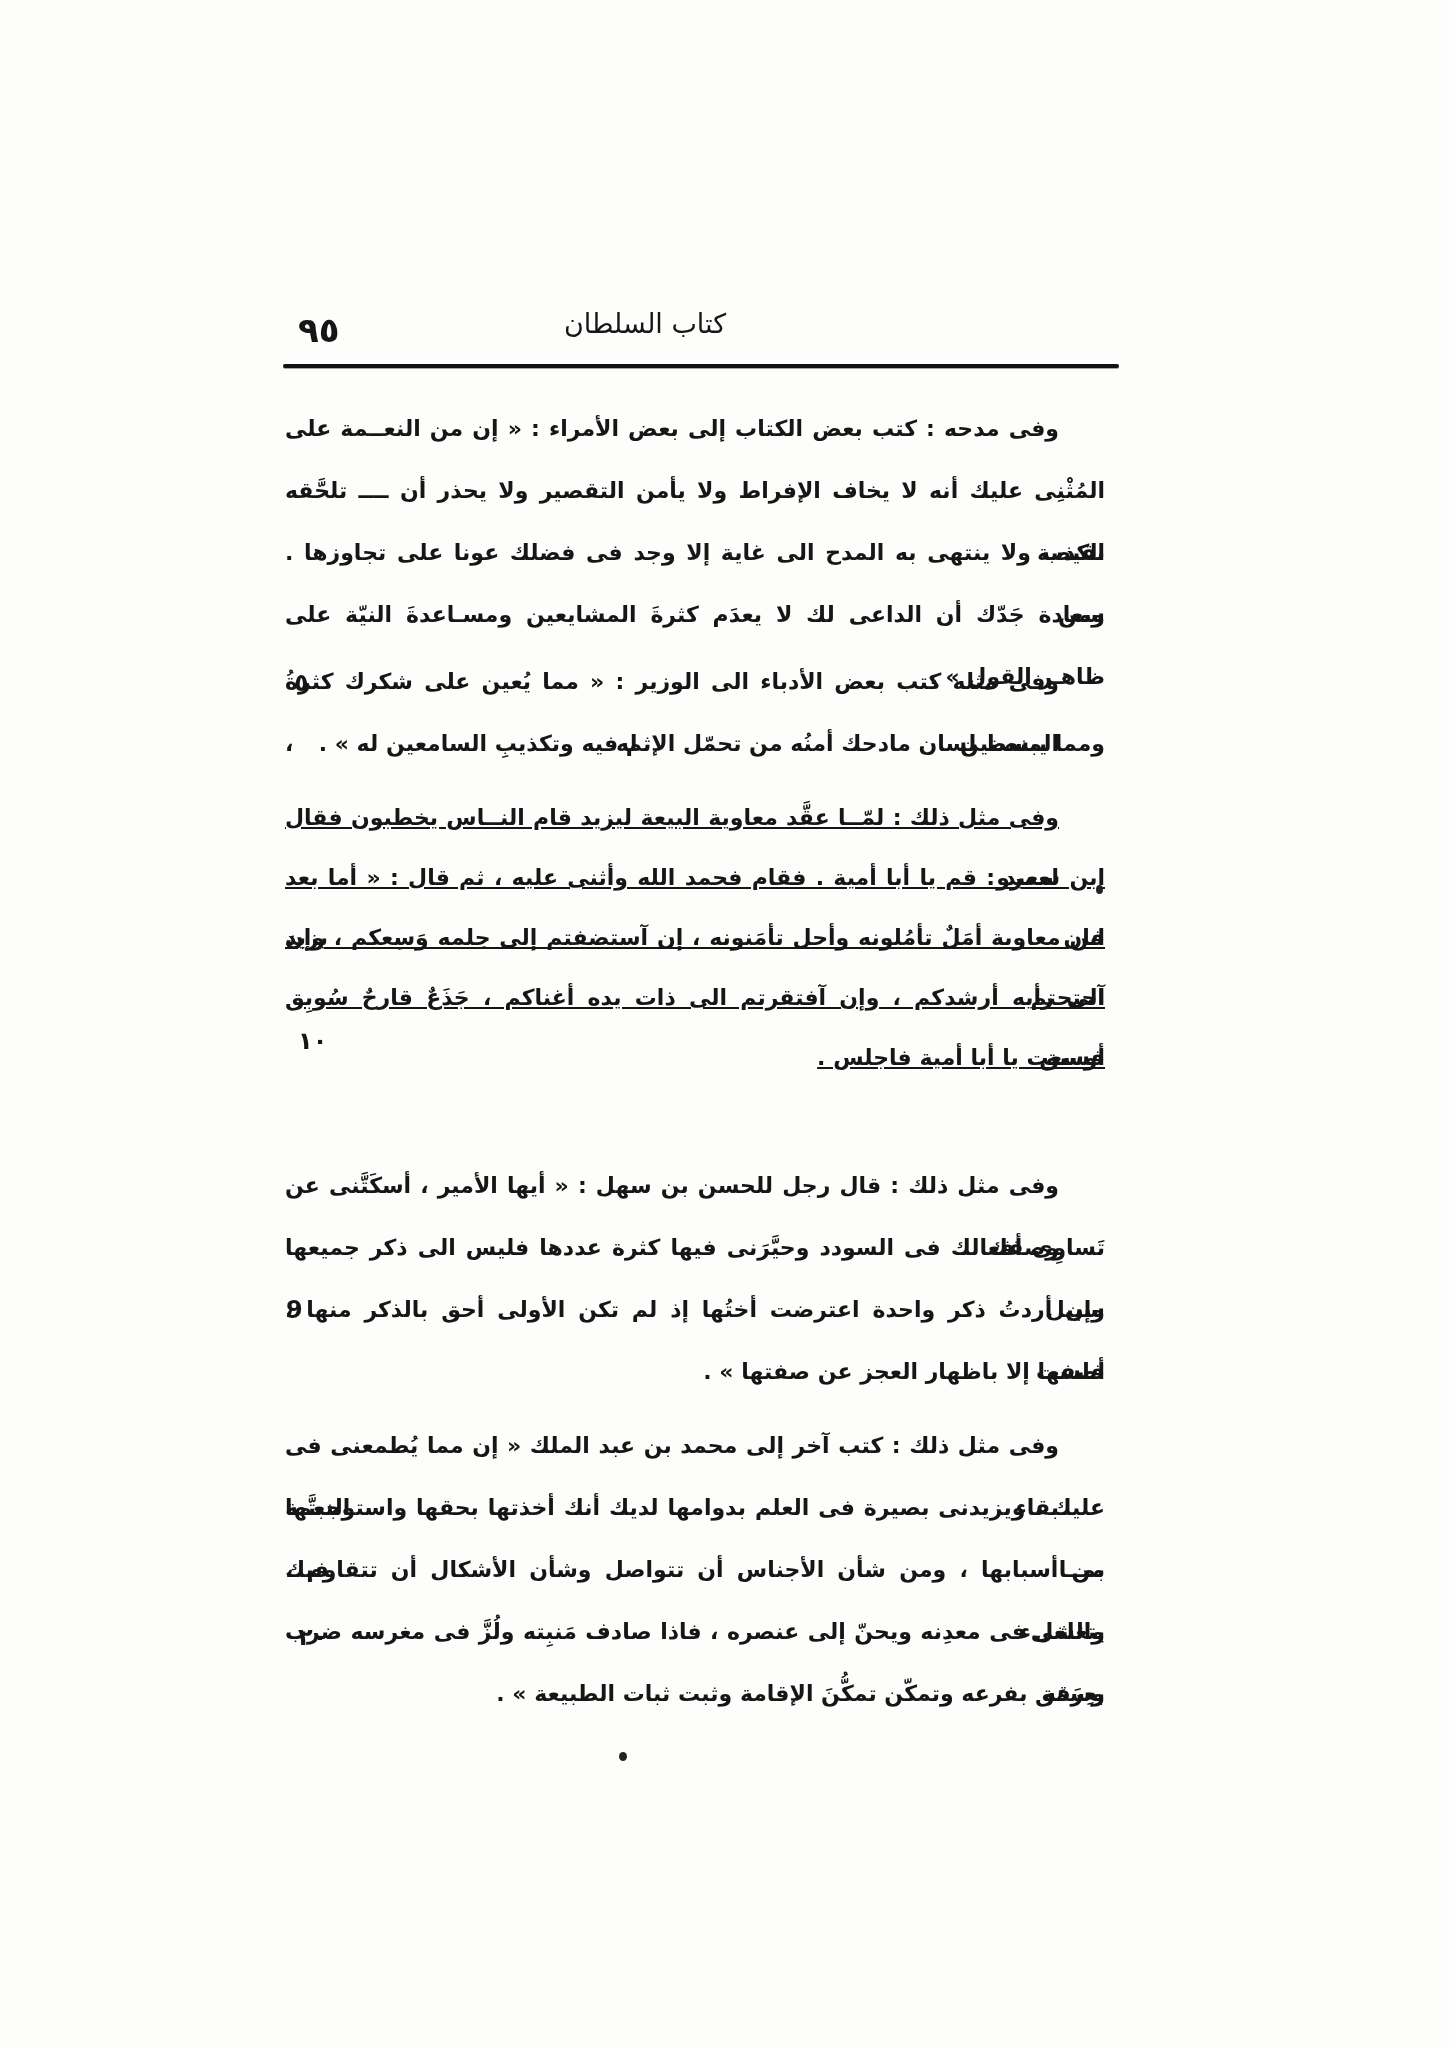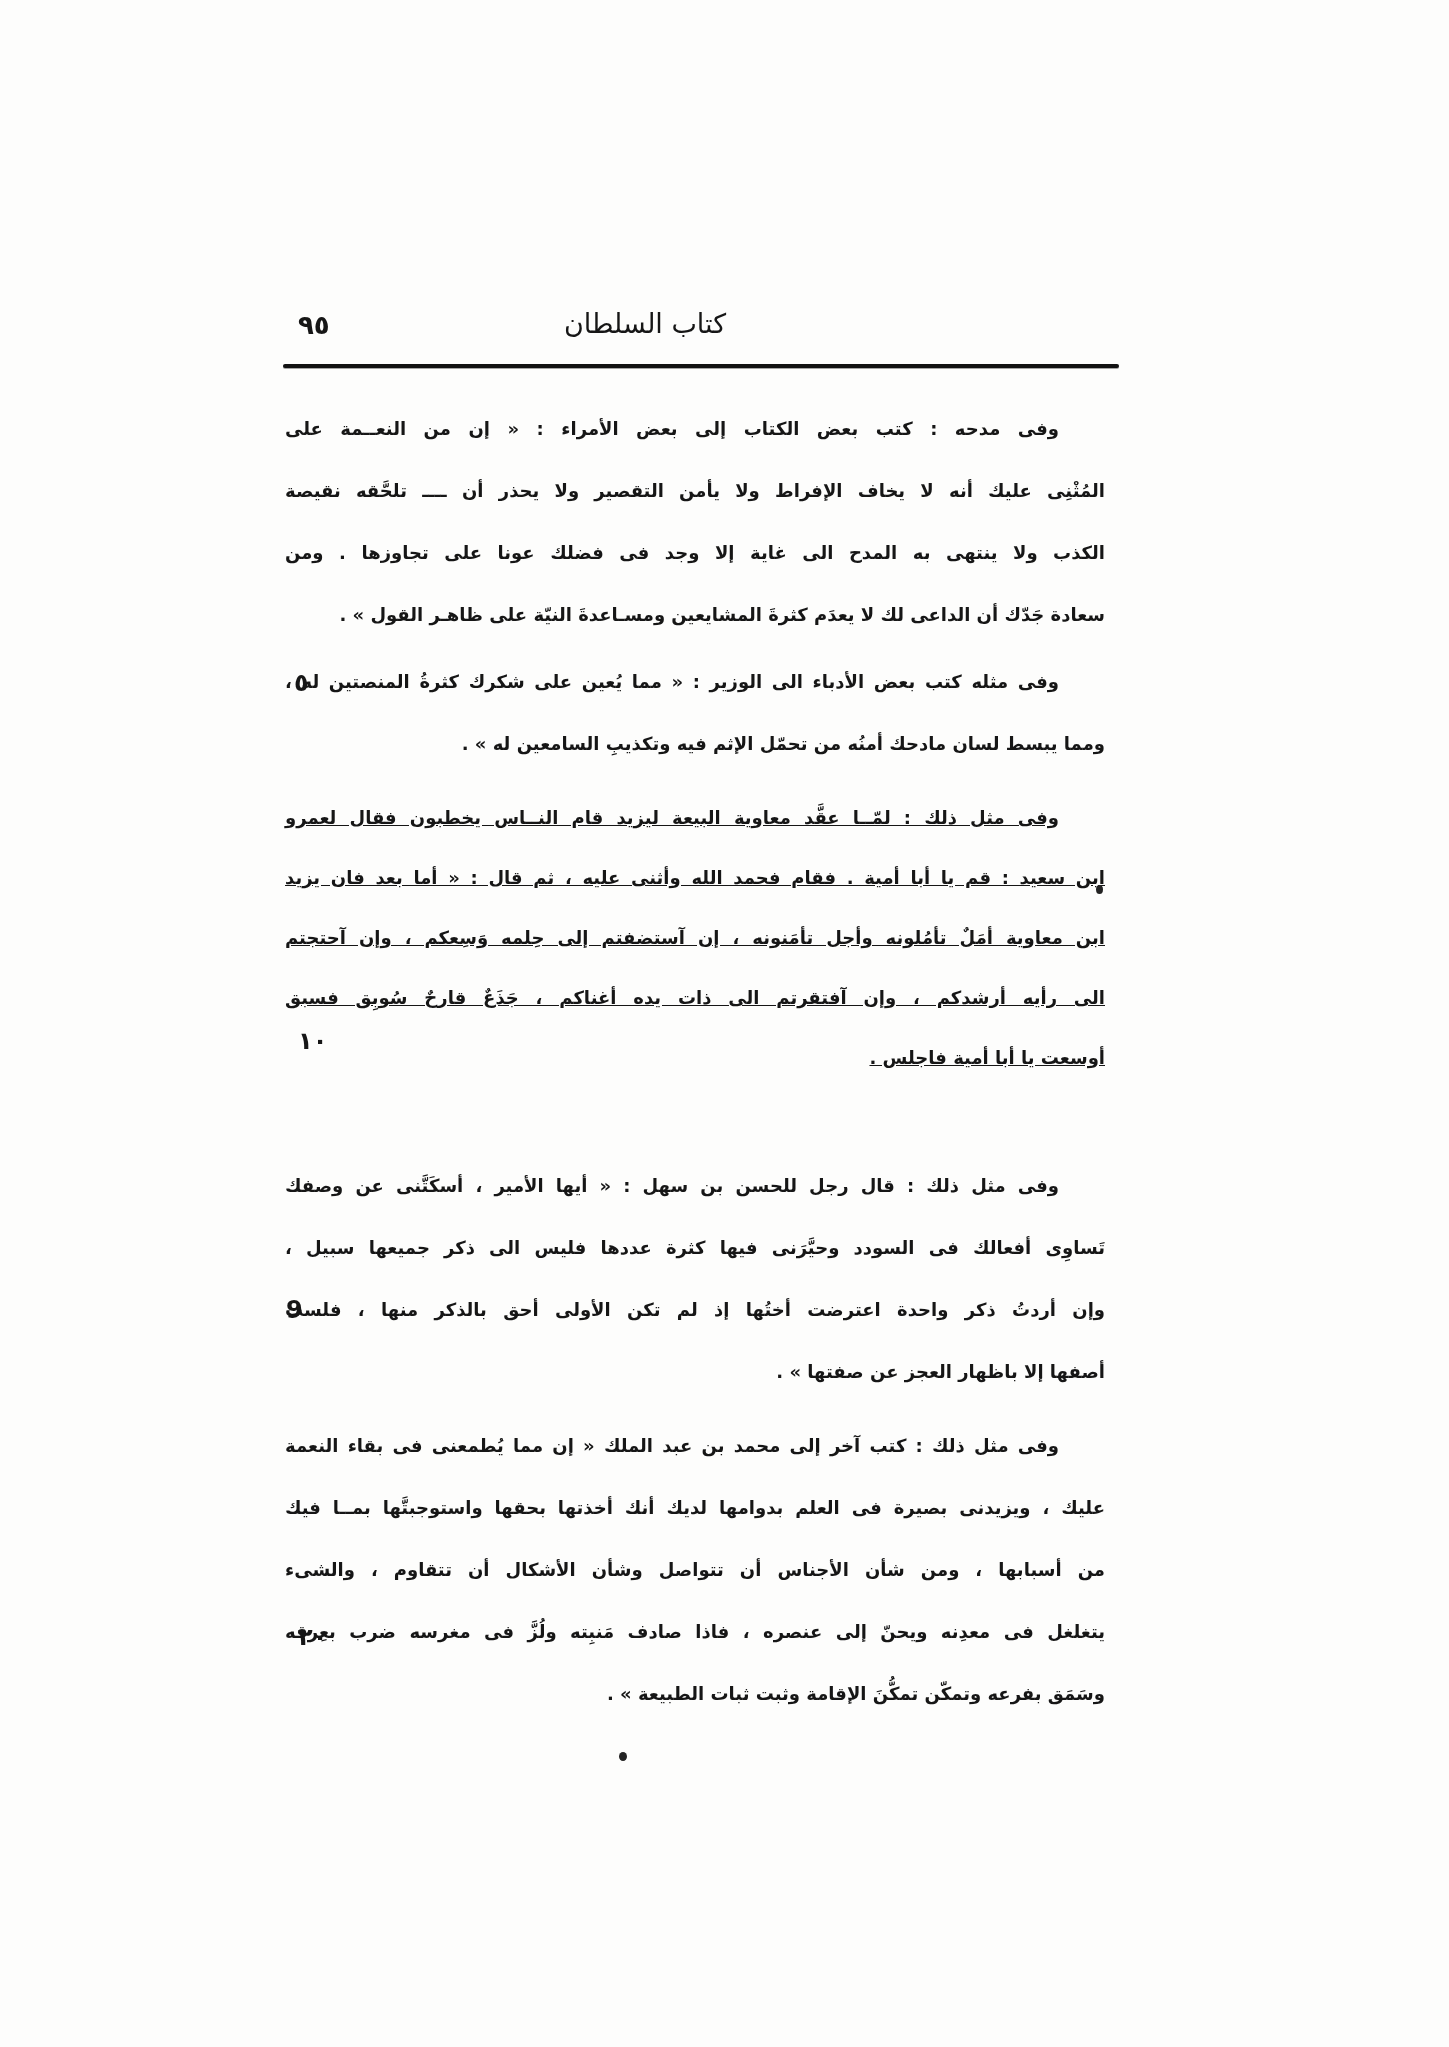--- a/index.html
+++ b/index.html
@@ -13,21 +13,21 @@
     height: 2047px;
     background: #fdfdfc;
     font-family: "DejaVu Sans", sans-serif;
     color: #161616;
     overflow: hidden;
   }
   .hdr-num {
     position: absolute;
     top: 310px;
     left: 298px;
-    font-size: 26px;
+    font-size: 34px;
     font-weight: bold;
     direction: rtl;
   }
   .hdr-title {
     position: absolute;
     top: 308px;
     left: 495px;
     width: 300px;
     text-align: center;
     font-size: 27px;
@@ -51,21 +51,21 @@
     direction: rtl;
   }
   #p1 { top: 398px; }
   #p2 { top: 651px; }
   #p3 { top: 788px; }
   #p4 { top: 1155px; }
   #p5 { top: 1415px; }
   .line {
     height: 62px;
     line-height: 62px;
-    font-size: 18px;
+    font-size: 22px;
     font-weight: bold;
     text-align: justify;
     text-align-last: justify;
     letter-spacing: 0;
   }
   #p3 .line { height: 60px; line-height: 60px; text-decoration: underline; }
   .line.first { padding-right: 46px; }
   .line.last { text-align-last: right; }
   .margin-num {
     position: absolute;

